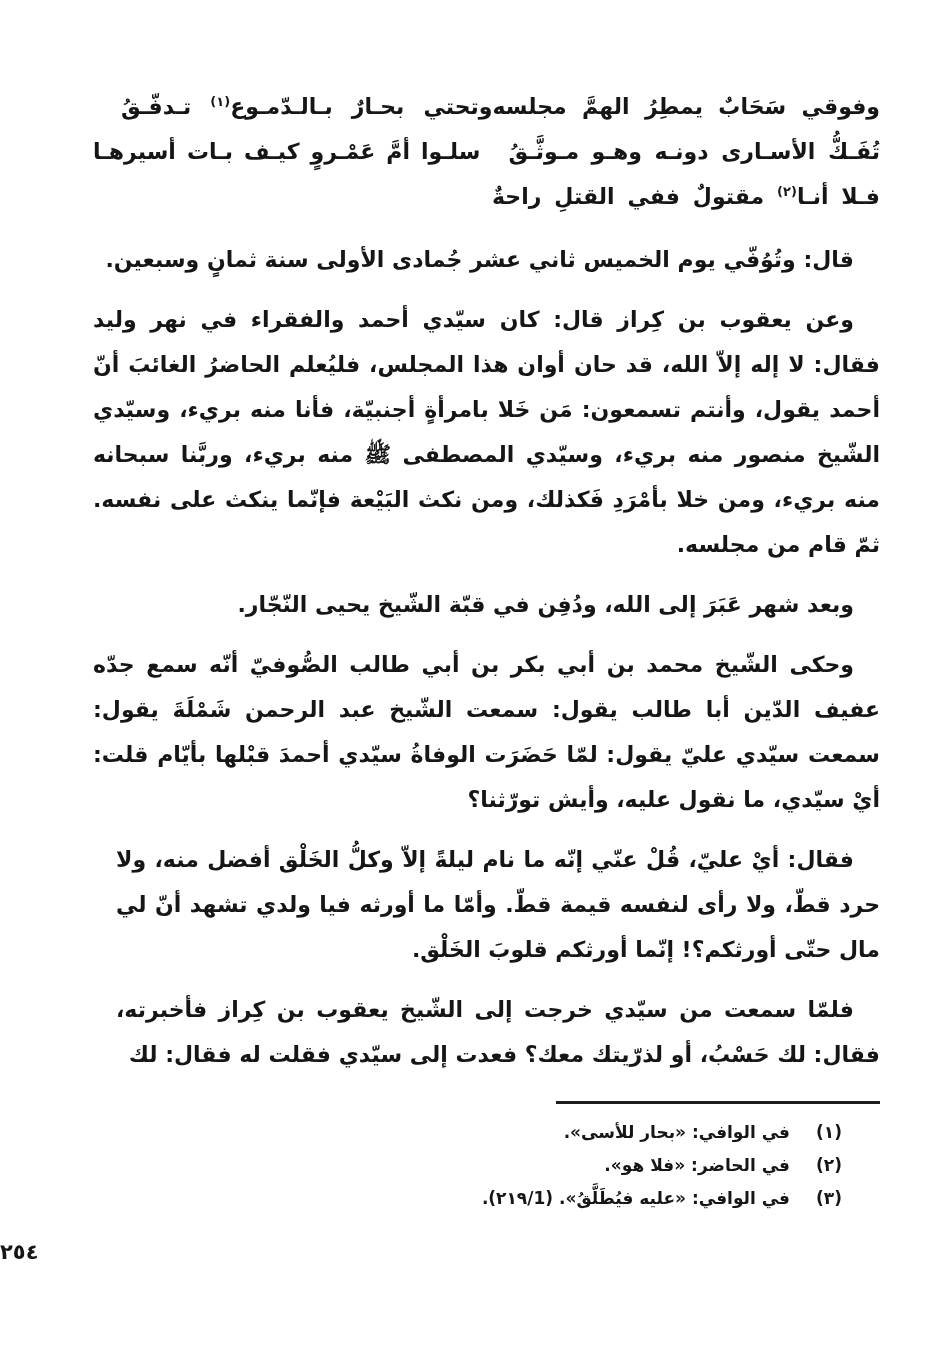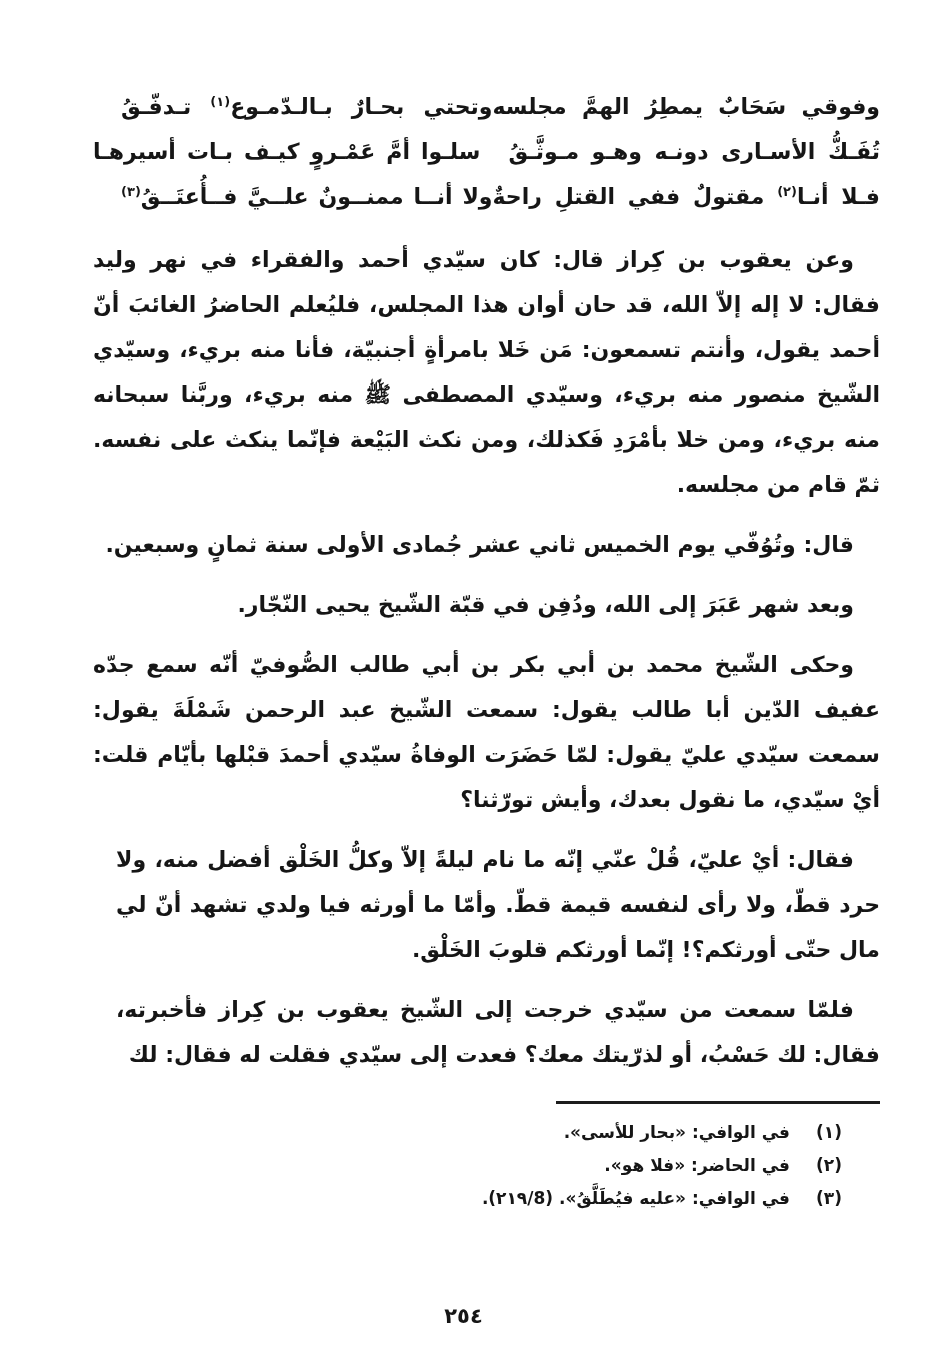--- a/index.html
+++ b/index.html
@@ -65,22 +65,22 @@
     padding-right: 38px;
     font-size: 17px;
     font-weight: bold;
     line-height: 33px;
   }
   .fn-marker { width: 52px; flex: 0 0 auto; }
   .fn-text { flex: 1 1 auto; }
   
   .page-number {
     position: absolute;
-    top: 1304px; left: 0; right: 0;
-    text-align: center;
+    top: 1240px; left: 0; right: 0;
+    text-align: left;
     font-size: 21px;
     font-weight: bold;
   }
 </style>
 </head>
 <body>
 
 <div class="page">
   <div class="text-block">
 
@@ -88,44 +88,43 @@
       <div class="verse">
         <div class="hemistich h-first"><span>وفوقي سَحَابٌ يمطِرُ الهمَّ مجلسه</span><sup class="fn-ref"></sup><span></span></div>
         <div class="hemistich h-second"><span>وتحتي بحـارٌ بـالـدّمـوع</span><sup class="fn-ref">(١)</sup><span> تـدفّـقُ</span></div>
       </div>
       <div class="verse">
         <div class="hemistich h-second"><span>تُفَـكُّ الأسـارى دونـه وهـو مـوثَّـقُ</span><sup class="fn-ref"></sup><span></span></div>
         <div class="hemistich h-first"><span>سلـوا أمَّ عَمْـروٍ كيـف بـات أسيرهـا</span><sup class="fn-ref"></sup><span></span></div>
       </div>
       <div class="verse">
         <div class="hemistich h-first"><span>فـلا أنـا</span><sup class="fn-ref">(٢)</sup><span> مقتولٌ ففي القتلِ راحةٌ</span></div>
-        <div class="hemistich h-second"><span>ولا أنــا ممنــونٌ علــيَّ فــأُعتَــقُ</span><sup class="fn-ref">(٣)</sup><span></span></div>
       </div>
     </div>
 
+    <p class="para">قال: وتُوُفّي يوم الخميس ثاني عشر جُمادى الأولى سنة ثمانٍ وسبعين.</p>
     <p class="para">وعن يعقوب بن كِراز قال: كان سيّدي أحمد والفقراء في نهر وليد فقال: لا إله إلاّ الله، قد حان أوان هذا المجلس، فليُعلم الحاضرُ الغائبَ أنّ أحمد يقول، وأنتم تسمعون: مَن خَلا بامرأةٍ أجنبيّة، فأنا منه بريء، وسيّدي الشّيخ منصور منه بريء، وسيّدي المصطفى ﷺ منه بريء، وربَّنا سبحانه منه بريء، ومن خلا بأمْرَدِ فَكذلك، ومن نكث البَيْعة فإنّما ينكث على نفسه. ثمّ قام من مجلسه.</p>
-    <p class="para">قال: وتُوُفّي يوم الخميس ثاني عشر جُمادى الأولى سنة ثمانٍ وسبعين.</p>
     <p class="para gap-top">وبعد شهر عَبَرَ إلى الله، ودُفِن في قبّة الشّيخ يحيى النّجّار.</p>
-    <p class="para">وحكى الشّيخ محمد بن أبي بكر بن أبي طالب الصُّوفيّ أنّه سمع جدّه عفيف الدّين أبا طالب يقول: سمعت الشّيخ عبد الرحمن شَمْلَةَ يقول: سمعت سيّدي عليّ يقول: لمّا حَضَرَت الوفاةُ سيّدي أحمدَ قبْلها بأيّام قلت: أيْ سيّدي، ما نقول بعدك، وأيش تورّثنا؟</p>
+    <p class="para">وحكى الشّيخ محمد بن أبي بكر بن أبي طالب الصُّوفيّ أنّه سمع جدّه عفيف الدّين أبا طالب يقول: سمعت الشّيخ عبد الرحمن شَمْلَةَ يقول: سمعت سيّدي عليّ يقول: لمّا حَضَرَت الوفاةُ سيّدي أحمدَ قبْلها بأيّام قلت: أيْ سيّدي، ما نقول عليه، وأيش تورّثنا؟</p>
     <p class="para gap-top">فقال: أيْ عليّ، قُلْ عنّي إنّه ما نام ليلةً إلاّ وكلُّ الخَلْق أفضل منه، ولا حرد قطّ، ولا رأى لنفسه قيمة قطّ. وأمّا ما أورثه فيا ولدي تشهد أنّ لي مال حتّى أورثكم؟! إنّما أورثكم قلوبَ الخَلْق.</p>
     <p class="para gap-top">فلمّا سمعت من سيّدي خرجت إلى الشّيخ يعقوب بن كِراز فأخبرته، فقال: لك حَسْبُ، أو لذرّيتك معك؟ فعدت إلى سيّدي فقلت له فقال: لك</p>
 
     <div class="footnote-sep"></div>
 
     <div class="footnotes">
       <div class="fn-row">
         <span class="fn-marker">(١)</span>
         <span class="fn-text">في الوافي: «بحار للأسى».</span>
       </div>
       <div class="fn-row">
         <span class="fn-marker">(٢)</span>
         <span class="fn-text">في الحاضر: «فلا هو».</span>
       </div>
       <div class="fn-row">
         <span class="fn-marker">(٣)</span>
-        <span class="fn-text">في الوافي: «عليه فيُطَلَّقُ». (٢١٩/8).</span>
+        <span class="fn-text">في الوافي: «عليه فيُطَلَّقُ». (٢١٩/1).</span>
       </div>
     </div>
 
   </div>
 
   <div class="page-number">٢٥٤</div>
 </div>
 
 </body></html>

